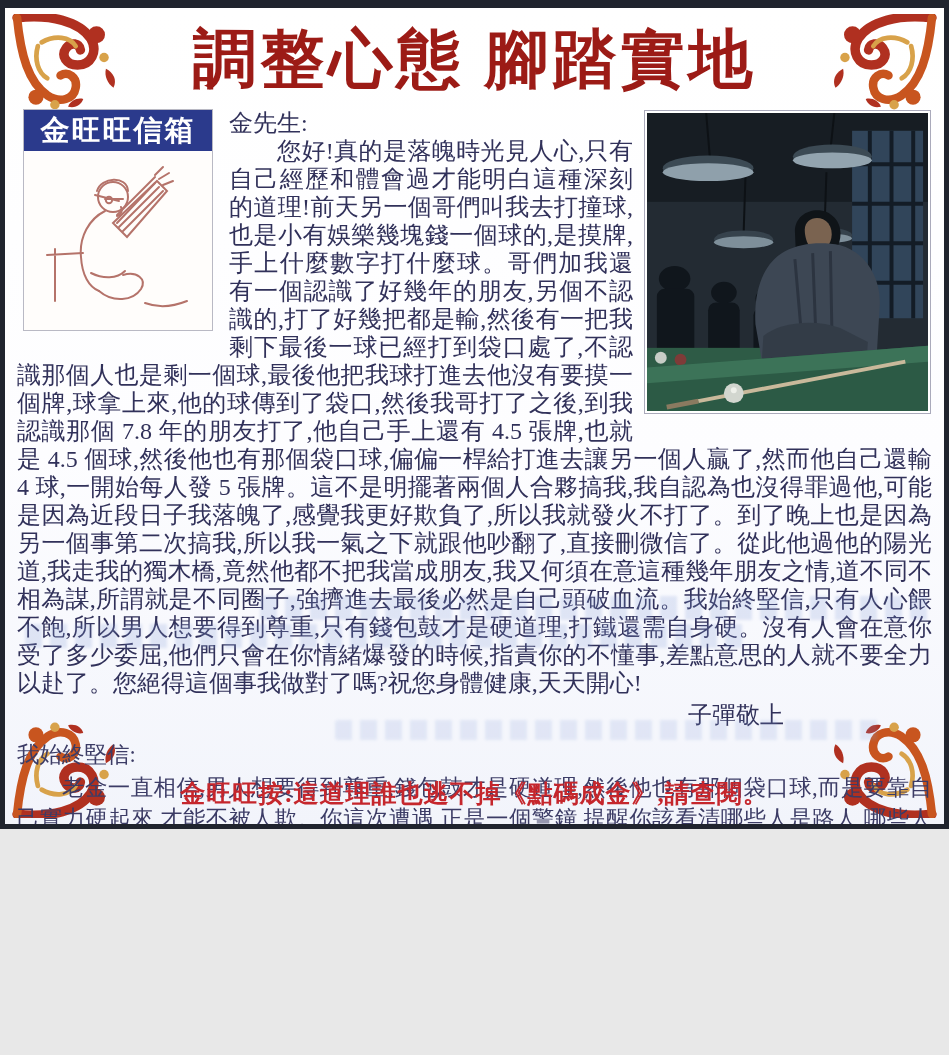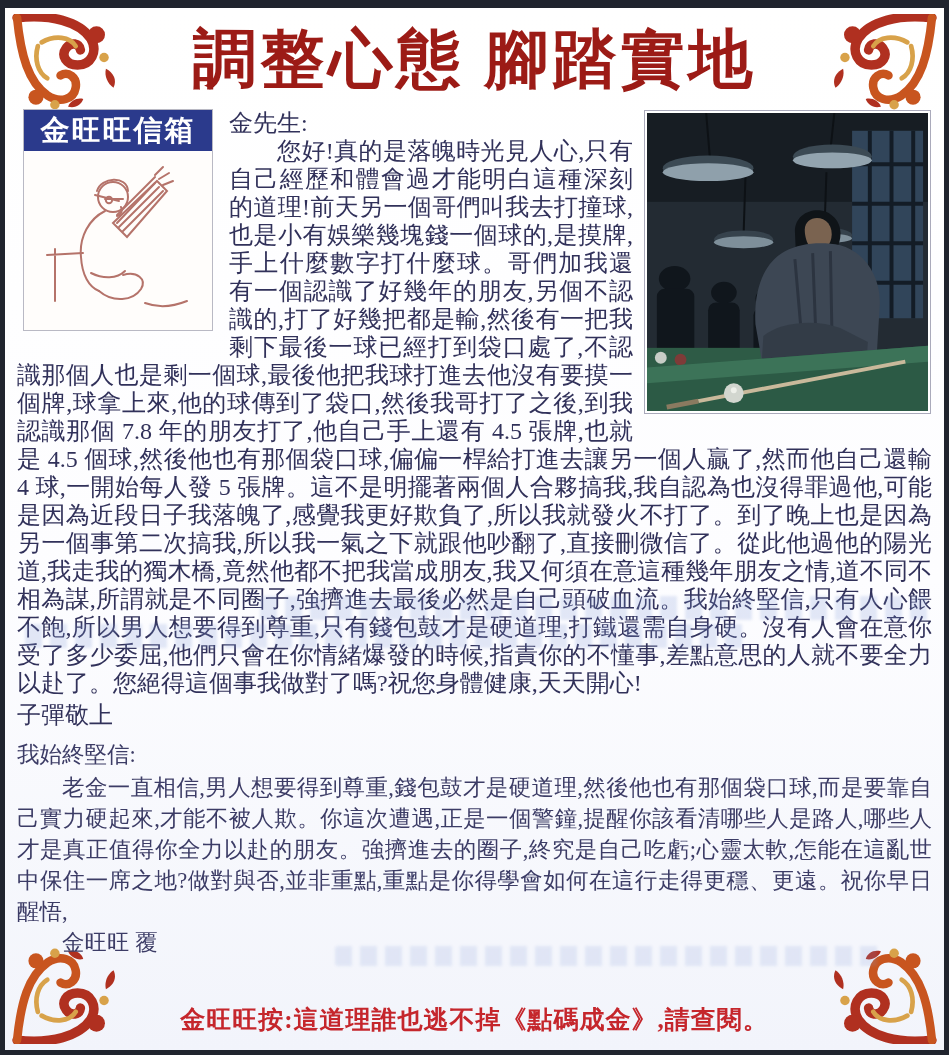--- a/index.html
+++ b/index.html
@@ -1,18 +1,18 @@
 <!DOCTYPE html>
 <html><head>
 <meta charset="utf-8">
 <style>
   html,body{margin:0;padding:0;background:#e8e8e8;}
   .page{
     position:relative;
-    width:949px;height:1055px;
+    width:949px;height:829px;
     box-sizing:border-box;
     background:linear-gradient(180deg,#ffffff 0%, #fdfdff 55%, #f2f4fb 100%);
     border:5px solid #20242e;
     border-top-width:8px;
     overflow:hidden;
     font-family:"Liberation Serif","DejaVu Serif",serif;
   }
   
   .corner{position:absolute;width:118px;height:104px;pointer-events:none;}
   .corner svg{width:100%;height:100%;}
@@ -53,21 +53,21 @@
   .mascot{display:block;margin:2px auto 0 auto;}
   .photo{
     float:right;width:285px;height:302px;
     margin:4px 2px 8px 12px;
     border:2px solid #fff;
     outline:1px solid #aab;
     box-sizing:border-box;background:#1d242c;
   }
   .salutation{margin:0;padding-top:2px;}
   .letter-body{margin:0;text-indent:2em;}
-  .sig{margin:4px 0 0 0;}
+  .sig{margin:4px 0 0 0;text-align:right;}
   .sig.letter-sig{padding-right:148px;}
   .sig.reply-sig{padding-right:88px;font-family:"Liberation Serif",serif;}
   .reply-block{color:#3c3c66;font-size:22.5px;line-height:31px;}
   .reply-block p{margin:0;text-indent:2em;}
   .reply-salutation{margin:10px 0 2px 0 !important;text-indent:0 !important;}
   
   .ghost{
     position:absolute;height:24px;border-radius:3px;
     background:repeating-linear-gradient(90deg,rgba(130,155,215,.22) 0 17px,rgba(130,155,215,0) 17px 25px);
     filter:blur(1.5px);pointer-events:none;

